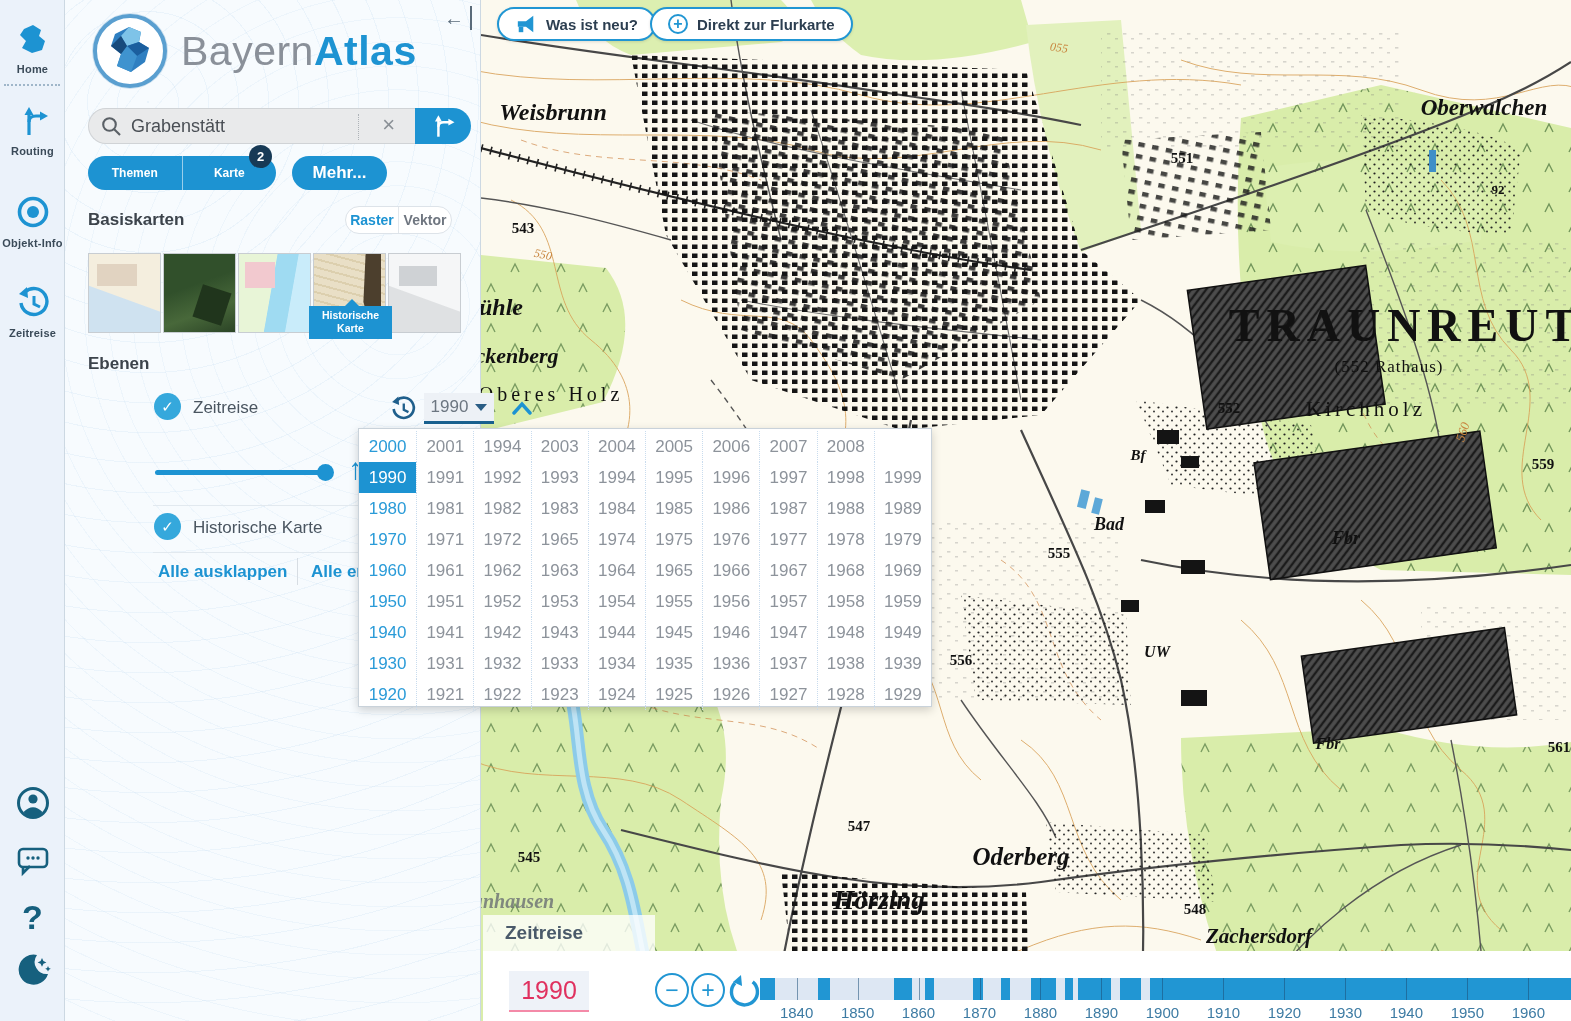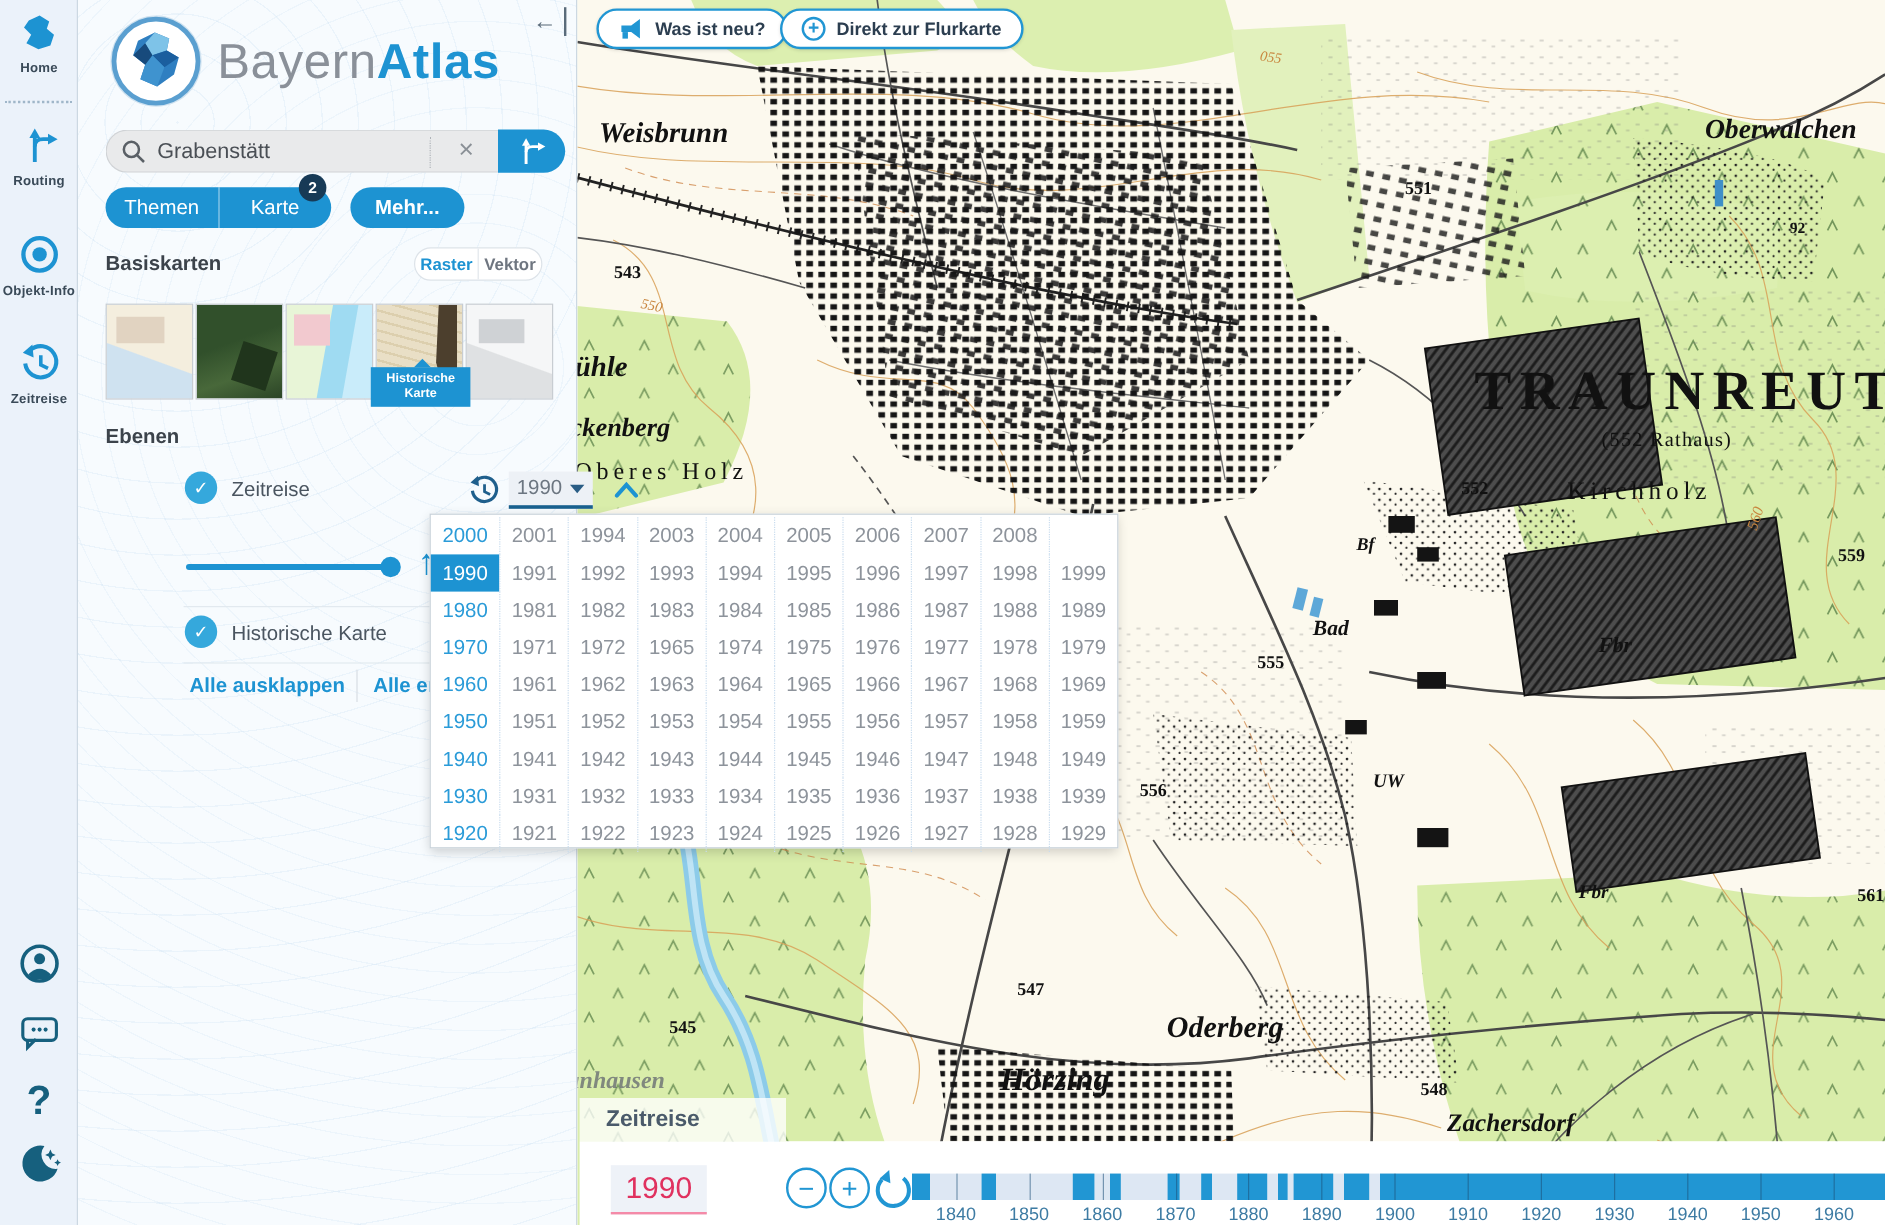--- a/index.html
+++ b/index.html
@@ -30,21 +30,21 @@
 
   #searchrow { position:absolute; left:23px; top:108px; width:383px; height:36px; display:flex; }
   #searchpill { flex:1; position:relative; background:#e9eaeb; border:1px solid #d0d3d6; border-right:none; border-radius:18px 0 0 18px; display:flex; align-items:center; padding-left:12px; }
   #searchpill input { border:none; outline:none; background:transparent; font-size:18px; color:#4a4f55; width:250px; margin-left:9px; font-family:"Liberation Sans",sans-serif; }
   #search-div { position:absolute; right:56px; top:5px; height:26px; border-left:1px dotted #aeb3b8; }
   #clear-x { position:absolute; right:20px; top:3px; font-size:22px; color:#8a9096; cursor:pointer; }
   #routebtn { width:56px; background:#1d93d2; border-radius:0 18px 18px 0; display:flex; align-items:center; justify-content:center; cursor:pointer; }
 
   #tabsrow { position:absolute; left:23px; top:156px; height:34px; }
   #tab-joined { position:absolute; left:0; top:0; width:188px; height:34px; background:#1d93d2; border-radius:17px; display:flex; }
-  .tabseg { flex:1; color:#fff; font-weight:400; font-size:17px; display:flex; align-items:center; justify-content:center; cursor:pointer; }
+  .tabseg { flex:1; color:#fff; font-weight:700; font-size:12px; display:flex; align-items:center; justify-content:center; cursor:pointer; }
   .tabseg + .tabseg { border-left:1px solid rgba(255,255,255,.55); }
   #karte-badge { position:absolute; left:161px; top:-11px; width:23px; height:23px; border-radius:50%; background:#173a56; color:#fff; font-size:13px; font-weight:700; display:flex; align-items:center; justify-content:center; }
   #tab-mehr { position:absolute; left:204px; top:0; width:95px; height:34px; background:#1d93d2; border-radius:17px; color:#fff; font-weight:700; font-size:17px; display:flex; align-items:center; justify-content:center; cursor:pointer; }
 
   #bk-head { position:absolute; left:23px; top:210px; font-size:17px; font-weight:700; color:#3c434b; }
   #rv-toggle { position:absolute; left:280px; top:206px; width:107px; height:28px; background:#fff; border:1px solid #dde3e9; border-radius:14px; display:flex; overflow:hidden; }
   .rv-seg { flex:1; font-size:14px; font-weight:700; display:flex; align-items:center; justify-content:center; cursor:pointer; }
   #rv-raster { color:#1d93d2; border-right:1px solid #e2e7ec; }
   #rv-vektor { color:#6f7680; }
 
@@ -124,21 +124,21 @@
   .tl-seg { position:absolute; top:0; height:100%; background:#2196d3; }
   .tl-tick { position:absolute; top:0; height:100%; width:1px; background:rgba(30,80,120,.55); }
   .tl-lab { position:absolute; top:26px; transform:translateX(-50%); font-size:15px; color:#3d7ba3; }
 </style>
 </head>
 <body>
 
 <div id="root">
 
   <nav id="rail">
-    <div class="rail-item" style="top:12px">
+    <div class="rail-item" style="top:24px">
       <svg class="ric" width="34" height="32" viewBox="0 0 34 32">
           <path d="M8,5 L17,1 L25,6 L23,12 L29,17 L26,26 L16,29 L6,24 L10,17 L4,11 Z" fill="#1d93d2"></path>
         </svg>
       <span class="rlab">Home</span>
     </div>
     <div class="rail-dots"></div>
     <div class="rail-item" style="top:104px">
       <svg class="ric" width="34" height="34" viewBox="0 0 34 34">
           <g stroke="#1d93d2" stroke-width="3.2" fill="none">
             <path d="M13,31 L13,10"></path>
@@ -451,21 +451,21 @@
         <span class="ml-small" style="left: 676px; top: 652px; font-size: 16px;">UW</span>
         <span class="ml-small" style="left: 847px; top: 744px; font-size: 16px;">Fbr</span>
         <span class="ml-num" style="left: 42px; top: 228px; font-size: 15px;">543</span>
         <span class="ml-num" style="left: 701px; top: 158px; font-size: 15px;">551</span>
         <span class="ml-num" style="left: 748px; top: 408px; font-size: 15px;">552</span>
         <span class="ml-num" style="left: 578px; top: 553px; font-size: 15px;">555</span>
         <span class="ml-num" style="left: 480px; top: 660px; font-size: 15px;">556</span>
         <span class="ml-num" style="left: 1062px; top: 464px; font-size: 15px;">559</span>
         <span class="ml-num" style="left: 1078px; top: 747px; font-size: 15px;">561</span>
         <span class="ml-num" style="left: 378px; top: 826px; font-size: 15px;">547</span>
-        <span class="ml-num" style="left: 48px; top: 857px; font-size: 15px; margin-left: 40px;">545</span>
+        <span class="ml-num" style="left: 48px; top: 857px; font-size: 15px;">545</span>
         <span class="ml-num" style="left: 714px; top: 909px; font-size: 15px;">548</span>
         <span class="ml-num" style="left: 1017px; top: 190px; font-size: 13px;">92</span>
         <span class="ml-cont" style="left: 982px; top: 432px; font-size: 13px; transform: translate(-50%, -50%) rotate(-72deg);">560</span>
         <span class="ml-cont" style="left: 62px; top: 255px; font-size: 12px; transform: translate(-50%, -50%) rotate(12deg);">550</span>
         <span class="ml-cont" style="left: 578px; top: 48px; font-size: 12px; transform: translate(-50%, -50%) rotate(8deg);">055</span>
       </div>
 
     <div class="map-pill" id="pill-new">
       <svg width="22" height="20" viewBox="0 0 24 22">
           <path d="M3,8 L12,8 L20,2 L20,20 L12,14 L3,14 Z" fill="#2196d3"></path>

